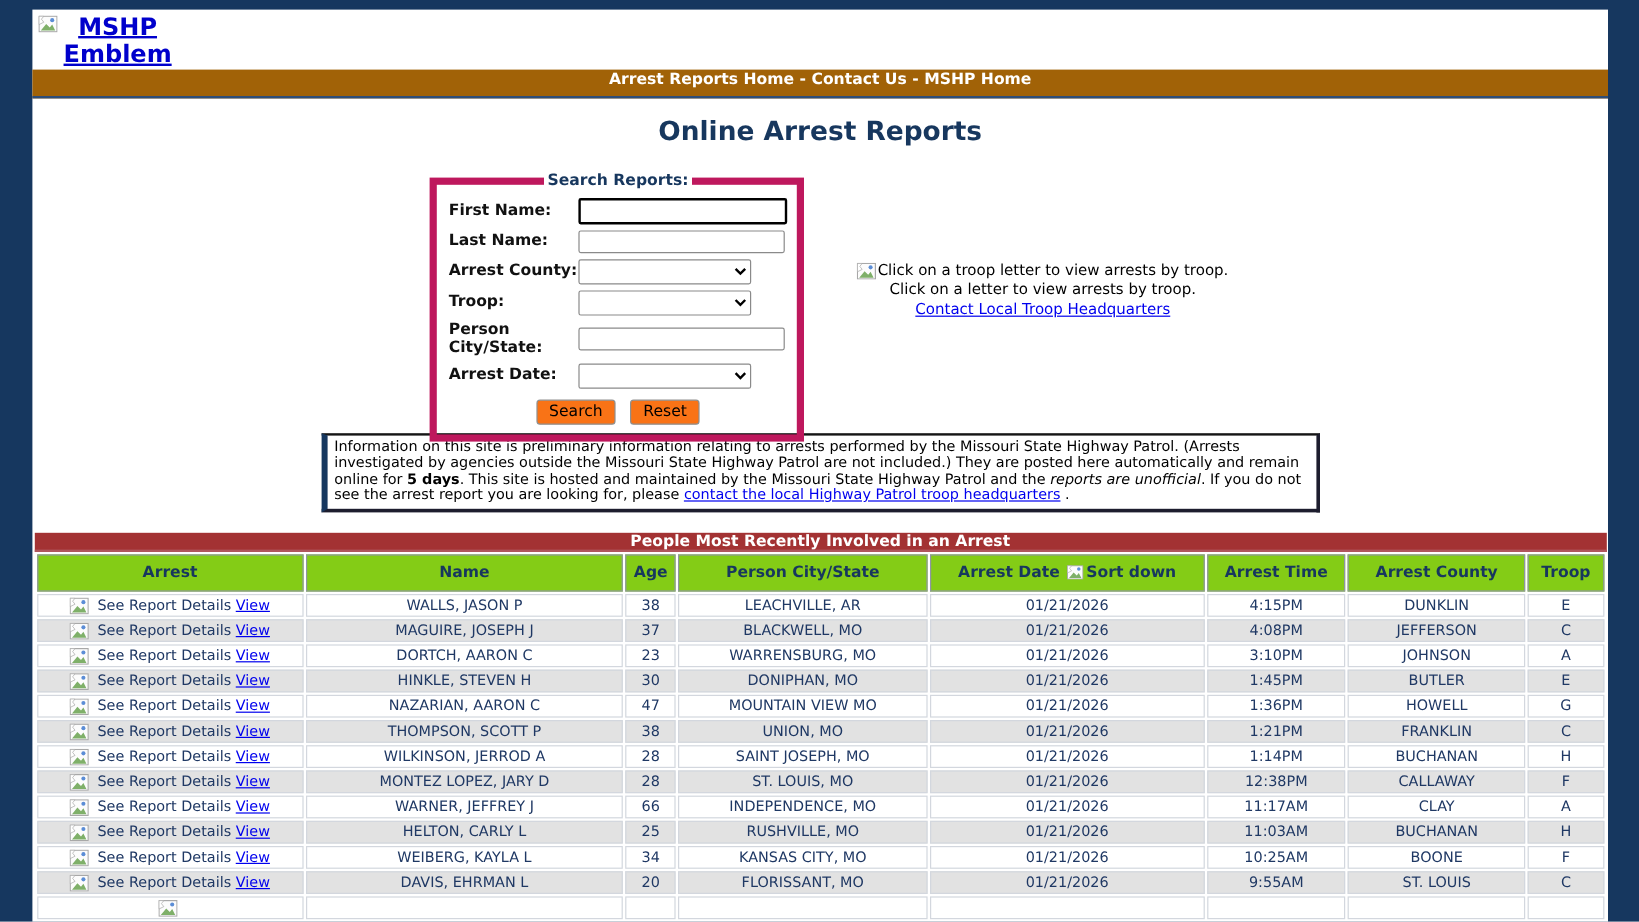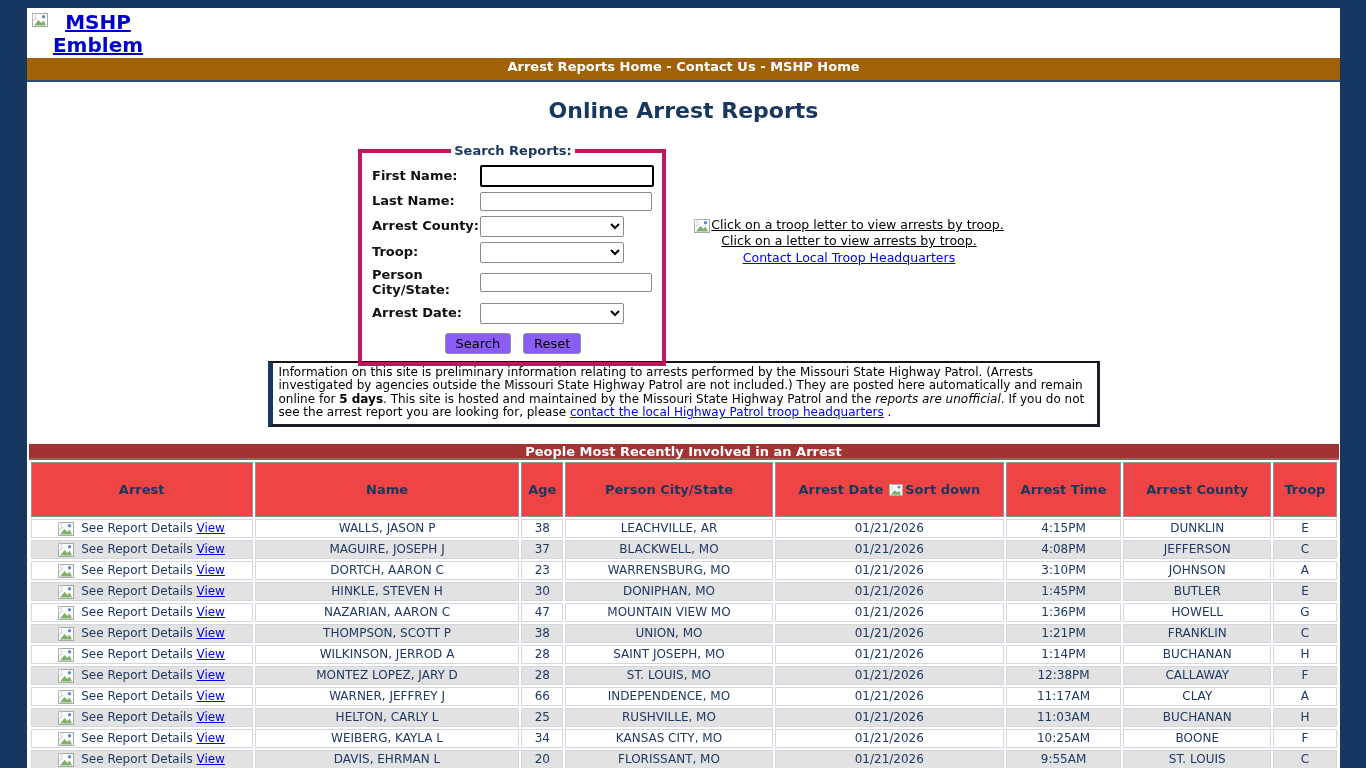--- a/index.html
+++ b/index.html
@@ -40,21 +40,21 @@
   
   .page-title {
     margin-top: 16px; text-align: center;
     font-size: 22px; font-weight: bold; color: #17375E;
   }
   
   .upper { position: relative; height: 202px; margin-top: 20px; }
   fieldset.search-box {
     position: absolute; left: 331px; top: 0;
     width: 302px;
-    border: 4px solid #be185d;
+    border: 6px solid #be185d;
     padding: 2px 8px 8px 10px;
   }
   fieldset.search-box legend {
     margin: 0 auto; padding: 0 3px;
     font-size: 13px; font-weight: bold; color: #17375E;
   }
   .form-row { display: flex; align-items: center; margin-top: 5px; }
   .form-row .lbl {
     width: 108px; flex: 0 0 108px;
     font-size: 13px; font-weight: bold; color: #111; line-height: 1.15;
@@ -68,27 +68,27 @@
   .txt.focused { border: 2px solid #000; height: 22px; width: 174px; }
   select.sel {
     width: 144px; height: 21px;
     font-size: 12px; border: 1px solid #8a8a8a; border-radius: 2px;
     background: #fff; font-family: "DejaVu Sans", sans-serif;
   }
   .btn-row { text-align: center; margin-top: 9px; }
   .btn {
     font-size: 13px; font-family: "DejaVu Sans", sans-serif;
     padding: 2px 10px; margin: 0 4px;
-    background: #8b5cf6; border: 1px solid #8f8f8f; border-radius: 3px;
+    background: #f97316; border: 1px solid #8f8f8f; border-radius: 3px;
     color: #000; cursor: pointer;
   }
   .troop-info {
-    position: absolute; left: 642px; top: 74px;
+    position: absolute; left: 662px; top: 74px;
     width: 360px; text-align: center;
-    font-size: 12.5px; line-height: 1.3; color: #000; text-decoration: underline;
+    font-size: 12.5px; line-height: 1.3; color: #000;
   }
   .troop-info .bimg { vertical-align: middle; margin-right: 1px; }
   .troop-info a { color: #0000EE; text-decoration: underline; cursor: pointer; }
   
   .disclaimer {
     width: 832px; margin: 16px auto 0;
     border: 2px solid #151515;
     border-left: 5px solid #16375F;
     border-right: 3px solid #1d1d2e;
     border-bottom: 3px solid #1d1d2e;
@@ -103,24 +103,24 @@
     height: 16px; line-height: 16px;
     background: #A33233; border-bottom: 2px solid #B0565E;
     color: #fff; font-size: 13px; font-weight: bold; text-align: center;
   }
   table.results {
     width: 1310px; margin: 0 auto;
     border-collapse: separate; border-spacing: 2px;
     table-layout: fixed;
   }
   table.results th {
-    background: #ef4444;
+    background: #84cc16;
     border: 1px solid #8f96a3;
     color: #17375E; font-size: 13px; font-weight: bold;
-    height: 20px; padding: 19px 2px; text-align: center;
+    height: 20px; padding: 7px 2px; text-align: center;
     white-space: nowrap; overflow: hidden;
   }
   table.results td {
     border: 1px solid #d3d7de;
     font-size: 12px; text-align: center;
     height: 19px; padding: 1px 2px;
     color: #1F3864; white-space: nowrap; overflow: hidden;
   }
   tr.odd td { background: #fff; }
   tr.even td { background: #e2e2e2; }

